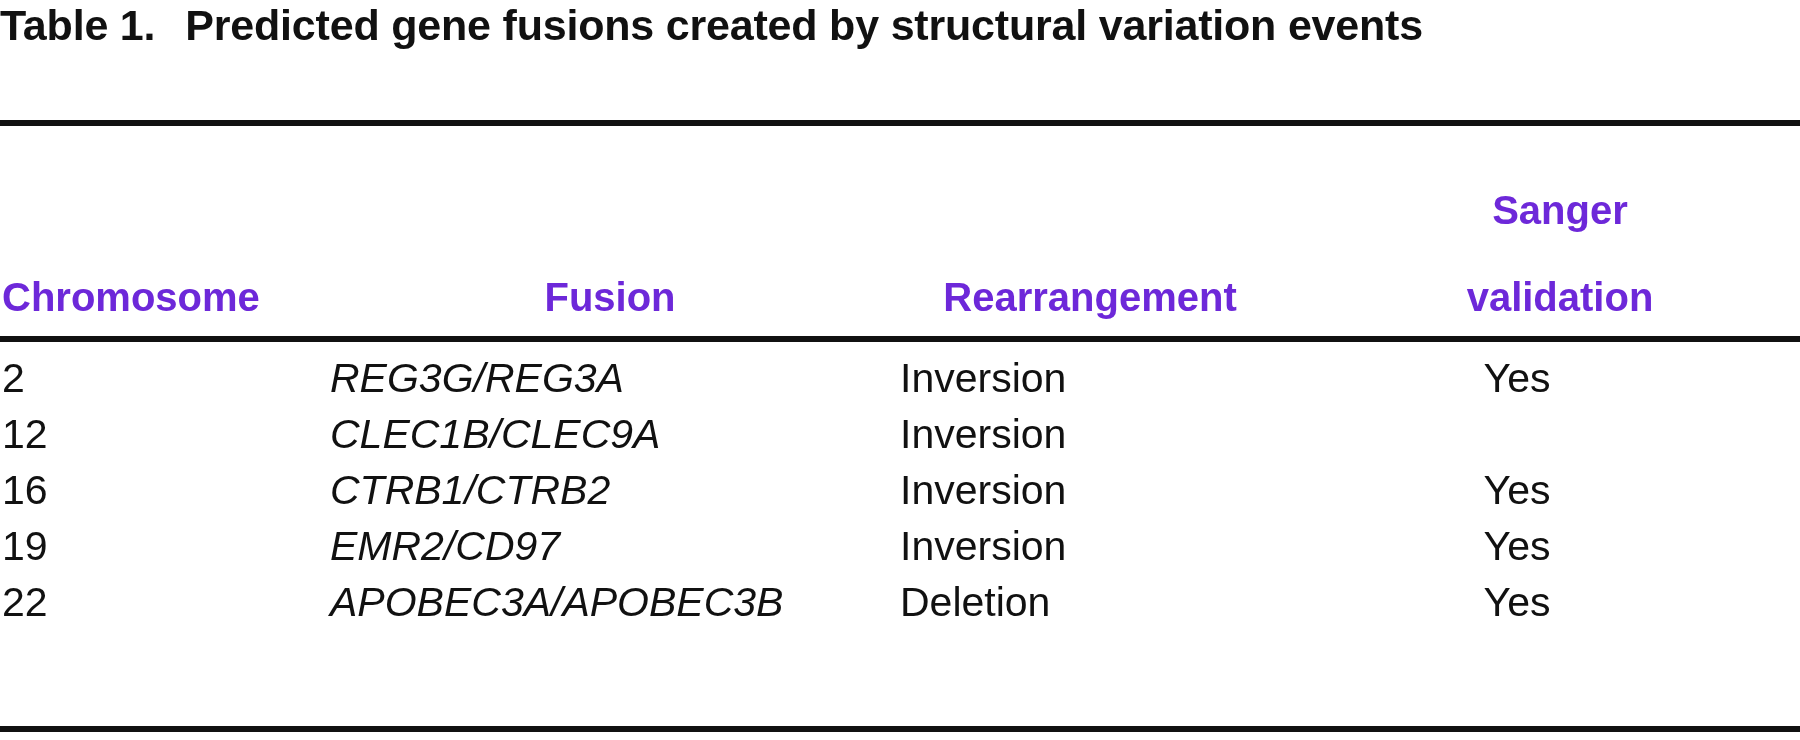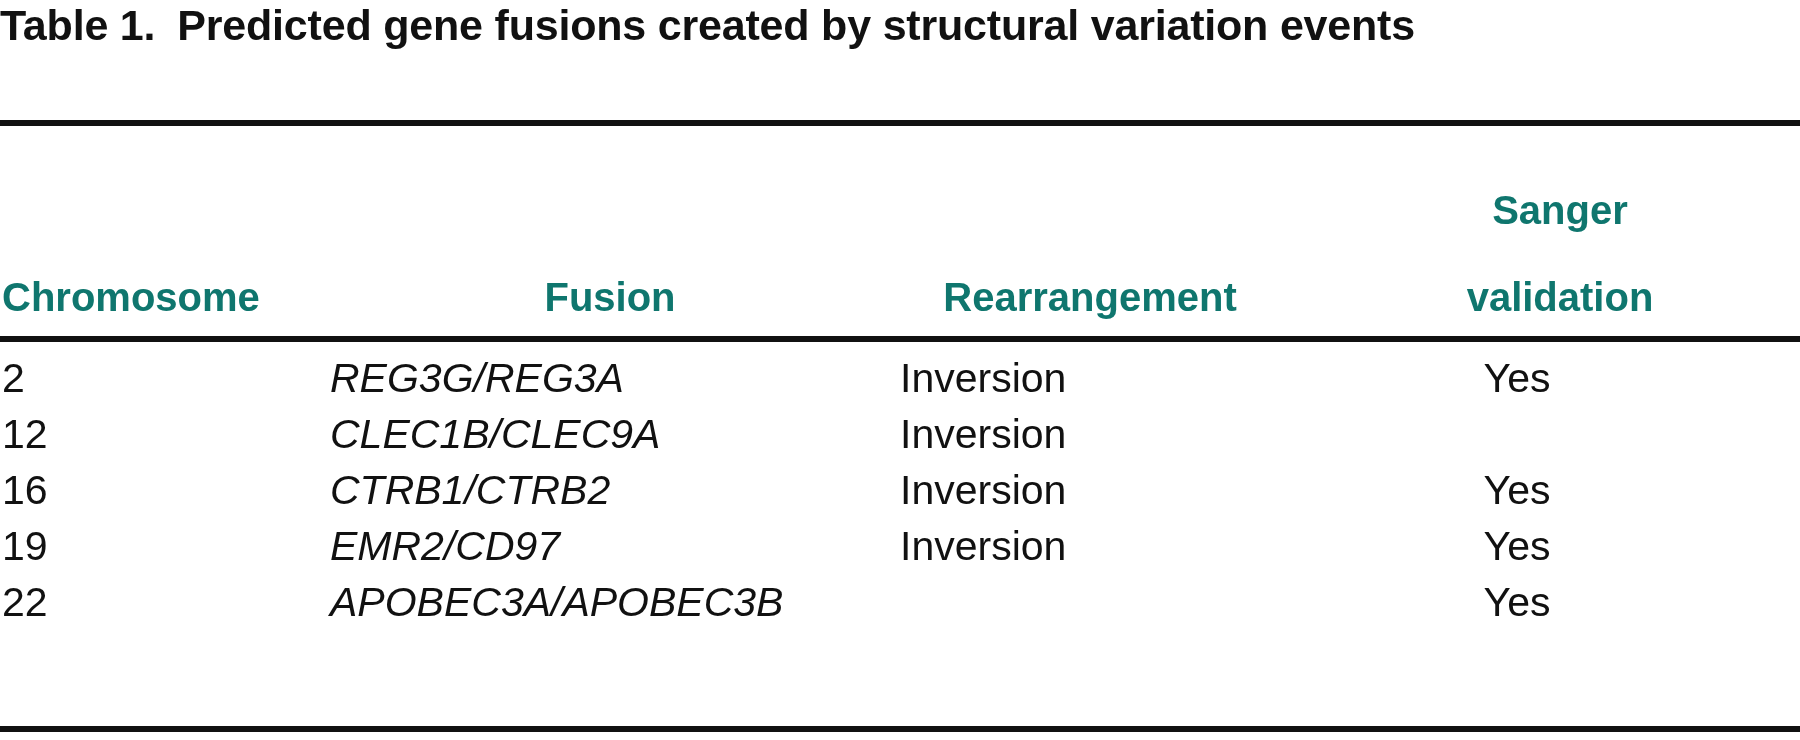--- a/index.html
+++ b/index.html
@@ -36,20 +36,21 @@
   }
   .caption .caption-label {
     font-weight: 700;
   }
   .caption .caption-gap {
     display: inline-block;
     width: 22px;
   }
   .caption .caption-text {
     font-weight: 700;
+    margin-left: 8px;
   }
 
   
   .rule {
     position: absolute;
     left: 0px;
     width: 1800px;
     background: #111111;
   }
   .rule-top    { top: 120px; height: 6px; }
@@ -62,21 +63,21 @@
     left: 0px;
     top: 150px;
     width: 1800px;
     height: 180px;
   }
   .th {
     position: absolute;
     font-size: 40px;
     line-height: 50px;
     font-weight: 700;
-    color: #0f766e;
+    color: #6d28d9;
     bottom: 8px;
   }
   .th-chromosome  { left: 2px;  text-align: left; }
   .th-fusion      { left: 450px; width: 320px; text-align: center; }
   .th-rearr       { left: 900px; width: 380px; text-align: center; }
   .th-sanger      { left: 1320px; width: 480px; text-align: center; }
   .th-sanger .line1 { display: block; }
   .th-sanger .line2 { display: block; margin-top: 37px; }
 
   
@@ -151,17 +152,18 @@
     <div class="tr">
       <div class="td td-chromosome">19</div>
       <div class="td td-fusion">EMR2/CD97</div>
       <div class="td td-rearr">Inversion</div>
       <div class="td td-sanger">Yes</div>
     </div>
 
     <div class="tr">
       <div class="td td-chromosome">22</div>
       <div class="td td-fusion">APOBEC3A/APOBEC3B</div>
+      <div class="td td-rearr">Deletion</div>
       <div class="td td-sanger">Yes</div>
     </div>
 
   </div>
 </div>
 
 </body></html>

